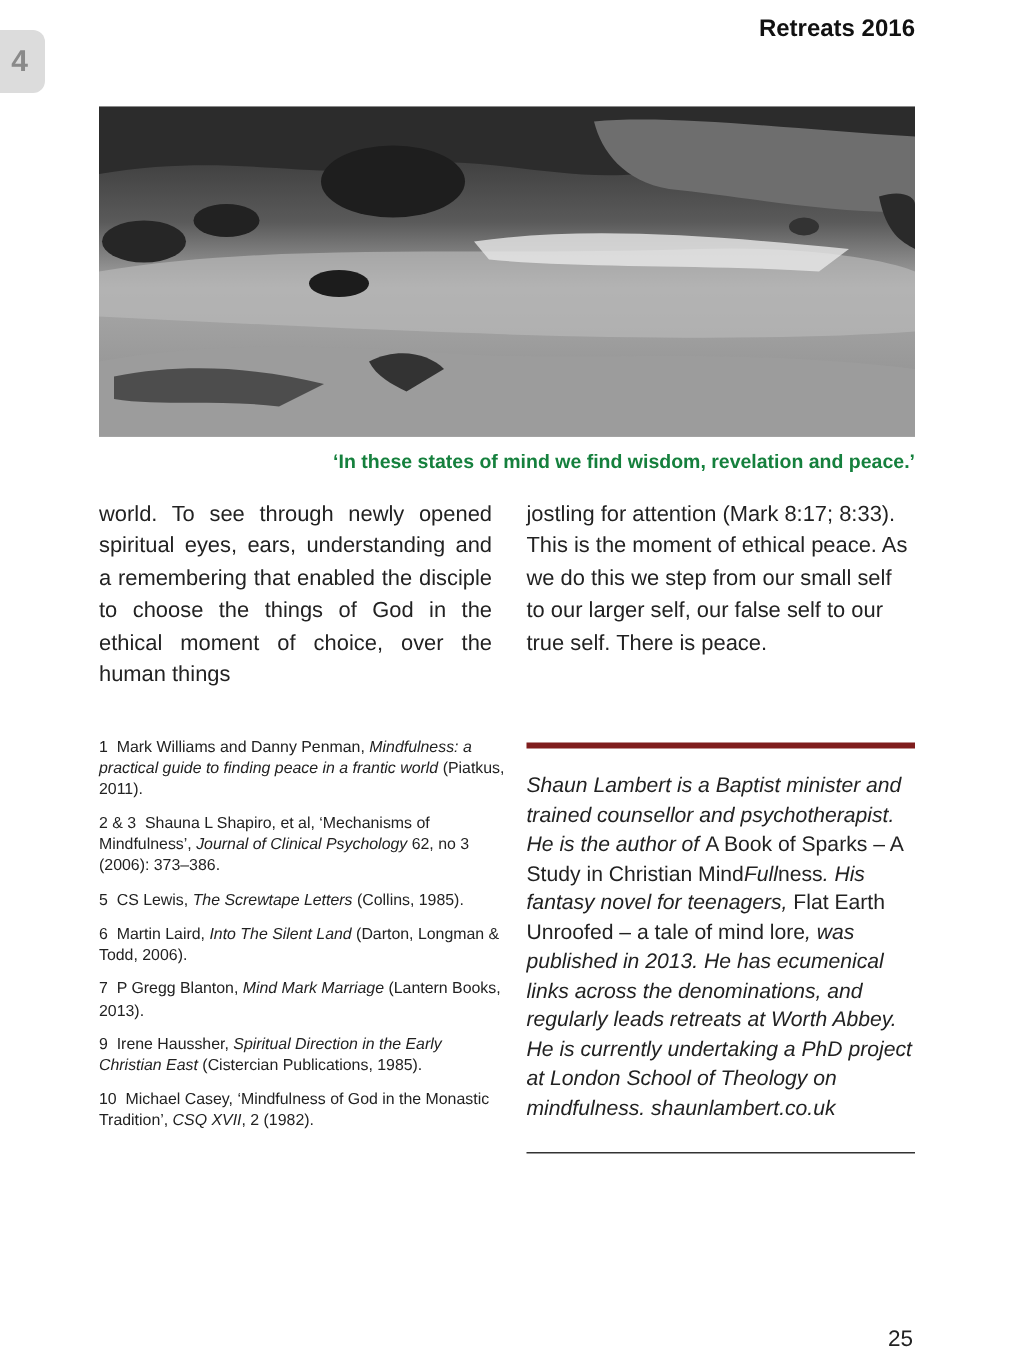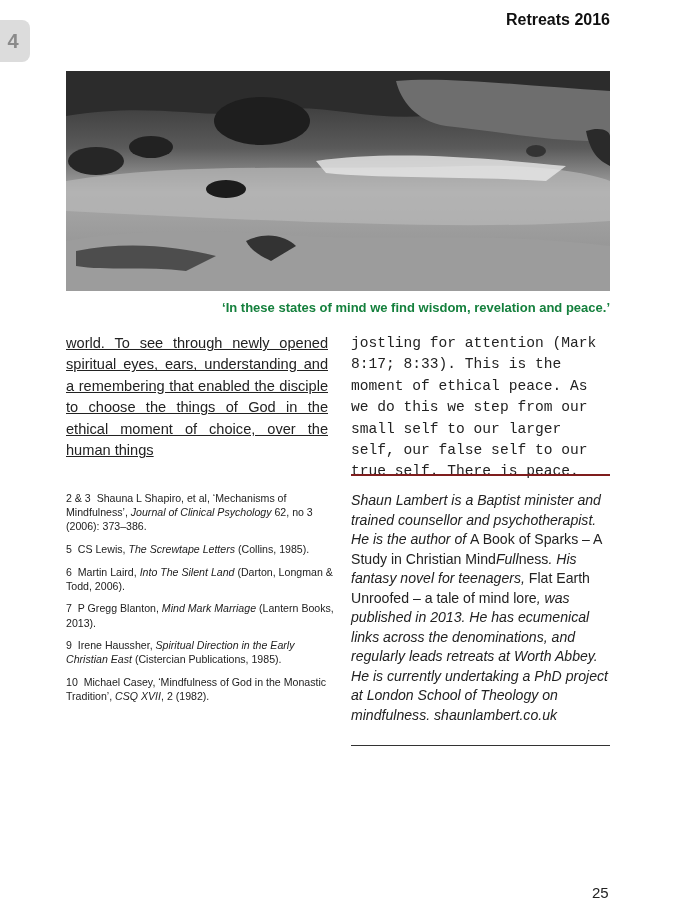--- a/index.html
+++ b/index.html
@@ -8,26 +8,26 @@
   .page-tab { position: absolute; left: -8px; top: 20px; width: 38px; height: 42px;
               background: #dcdcdc; border-radius: 8px; display: flex; align-items: center;
               justify-content: center; font-size: 20px; font-weight: bold; color: #8a8a8a;
               padding-left: 4px; box-sizing: border-box; }
   .running-head { position: absolute; right: 66px; top: 11px; font-size: 16px; font-weight: bold; color: #111; }
   .photo { position: absolute; left: 66px; top: 71px; width: 544px; height: 220px; overflow: hidden; background: #555; }
   .photo svg { display: block; width: 100%; height: 100%; }
   .caption { position: absolute; right: 66px; top: 300px; font-size: 13px; font-weight: bold; color: #15803d; }
   .body-col { position: absolute; top: 333px; width: 262px; font-size: 14.6px; line-height: 21.4px;
               text-align: justify; color: #222; }
-  .col-left { left: 66px; text-decoration: underline; }
-  .col-right { left: 351px; width: 259px; text-align: left; font-family: Liberation Mono, monospace; }
+  .col-left { left: 66px; }
+  .col-right { left: 351px; width: 259px; text-align: left; }
   .notes { position: absolute; left: 66px; top: 491px; width: 272px; font-size: 10.6px; line-height: 14.2px; color: #222; }
   .note { margin: 0 0 8.4px 0; }
   .note i { font-style: italic; }
-  .bio { position: absolute; left: 351px; top: 474px; width: 259px; border-top: 2px solid #7f1d1d; }
+  .bio { position: absolute; left: 351px; top: 495px; width: 259px; border-top: 4px solid #7f1d1d; }
   .bio-text { font-size: 14.1px; line-height: 19.5px; padding-top: 15px; padding-bottom: 20px; font-style: italic; color: #222; }
   .bio-text .roman { font-style: normal; }
   .bio-rule { width: 259px; border-top: 1px solid #333; }
   .folio { position: absolute; left: 592px; top: 884px; font-size: 15px; color: #222; }
 </style>
 </head>
 <body>
 
 <div class="page-tab">
     <span>4</span>
@@ -60,20 +60,21 @@
     <path d="M520 60 C535 55 544 60 544 65 V95 C535 90 525 85 520 60 Z" fill="#2a2a2a"></path>
   </svg>
 </div>
 
 <div class="caption">‘In these states of mind we find wisdom, revelation and peace.’</div>
 
 <div class="body-col col-left">world. To see through newly opened spiritual eyes, ears, understanding and a remembering that enabled the disciple to choose the things of God in the ethical moment of choice, over the human things</div>
 <div class="body-col col-right">jostling for attention (Mark 8:17; 8:33). This is the moment of ethical peace. As we do this we step from our small self to our larger self, our false self to our true self. There is peace.</div>
 
 <div class="notes">
+  <p class="note"><span>1</span>&nbsp;&nbsp;<span>Mark Williams and Danny Penman, </span><i>Mindfulness: a practical guide to finding peace in a frantic world</i><span> (Piatkus, 2011).</span></p>
   <p class="note"><span>2 &amp; 3</span>&nbsp;&nbsp;<span>Shauna L Shapiro, et al, ‘Mechanisms of Mindfulness’, </span><i>Journal of Clinical Psychology</i><span> 62, no 3 (2006): 373–386.</span></p>
   <p class="note"><span>5</span>&nbsp;&nbsp;<span>CS Lewis, </span><i>The Screwtape Letters</i><span> (Collins, 1985).</span></p>
   <p class="note"><span>6</span>&nbsp;&nbsp;<span>Martin Laird, </span><i>Into The Silent Land</i><span> (Darton, Longman &amp; Todd, 2006).</span></p>
   <p class="note"><span>7</span>&nbsp;&nbsp;<span>P Gregg Blanton, </span><i>Mind Mark Marriage</i><span> (Lantern Books, 2013).</span></p>
   <p class="note"><span>9</span>&nbsp;&nbsp;<span>Irene Haussher, </span><i>Spiritual Direction in the Early Christian East</i><span> (Cistercian Publications, 1985).</span></p>
   <p class="note"><span>10</span>&nbsp;&nbsp;<span>Michael Casey, ‘Mindfulness of God in the Monastic Tradition’, </span><i>CSQ XVII</i><span>, 2 (1982).</span></p>
 </div>
 
 <div class="bio">
   <div class="bio-text"><span>Shaun Lambert is a Baptist minister and trained counsellor and psychotherapist. He is the author of </span><span class="roman">A Book of Sparks – A Study in Christian Mind</span><span>Full</span><span class="roman">ness</span><span>. His fantasy novel for teenagers, </span><span class="roman">Flat Earth Unroofed – a tale of mind lore</span><span>, was published in 2013. He has ecumenical links across the denominations, and regularly leads retreats at Worth Abbey. He is currently undertaking a PhD project at London School of Theology on mindfulness. shaunlambert.co.uk</span></div>

